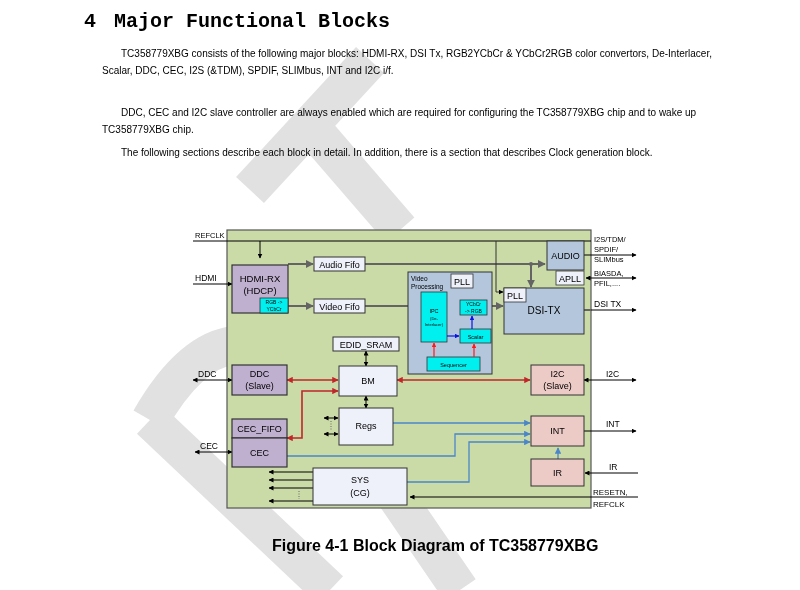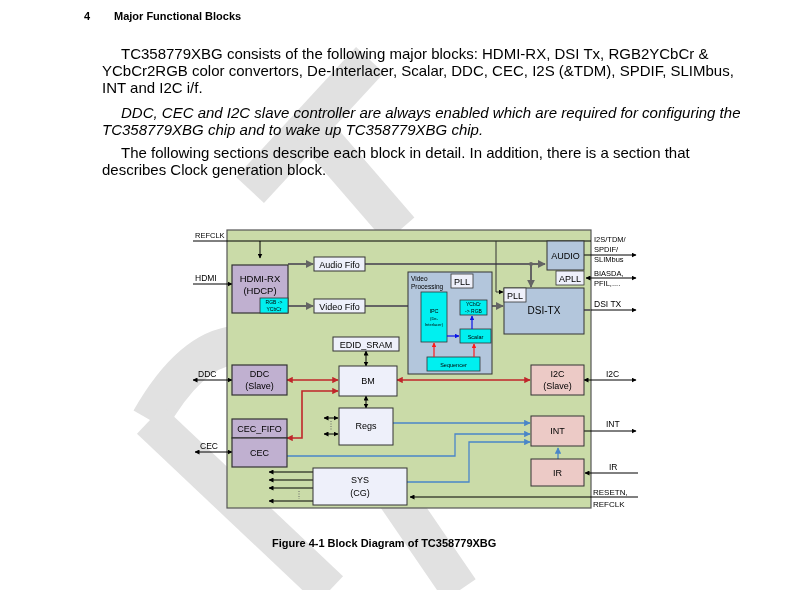--- a/index.html
+++ b/index.html
@@ -1,24 +1,24 @@
 <!DOCTYPE html>
 <html><head>
 <meta charset="utf-8">
 <style>
   html, body { margin: 0; padding: 0; background: #ffffff; }
   body { width: 800px; height: 590px; position: relative; overflow: hidden; font-family: "Liberation Sans", sans-serif; color: #000; }
-  .heading { position: absolute; left: 84px; top: 10px; font-size: 11px; font-weight: bold; }
+  .heading { position: absolute; left: 84px; top: 10px; font-size: 20px; font-weight: bold; font-family: Liberation Mono, monospace; }
   .heading .num { display: inline-block; width: 30px; }
-  .para { position: absolute; left: 102px; width: 640px; font-size: 15px; line-height: 17px; }
+  .para { position: absolute; left: 102px; width: 640px; font-size: 10px; line-height: 17px; }
   .para .indent { display: inline-block; width: 19px; }
   #p1 { top: 45px; }
-  #p2 { top: 104px; font-style: italic; }
+  #p2 { top: 104px; }
   #p3 { top: 144px; }
-  .caption { position: absolute; left: 272px; top: 537px; font-size: 11px; font-weight: bold; }
+  .caption { position: absolute; left: 272px; top: 537px; font-size: 16px; font-weight: bold; }
   svg#diagram { position: absolute; left: 0; top: 0; }
   svg text { font-family: "Liberation Sans", sans-serif; }
   .watermark { position: absolute; left: 0; top: 0; pointer-events: none; }
 </style>
 </head>
 <body>
 
 <svg class="watermark" width="800" height="590" viewBox="0 0 800 590">
   <g fill="none" stroke="#dcdcdc" stroke-width="38" stroke-linecap="butt" opacity="0.85">
 

